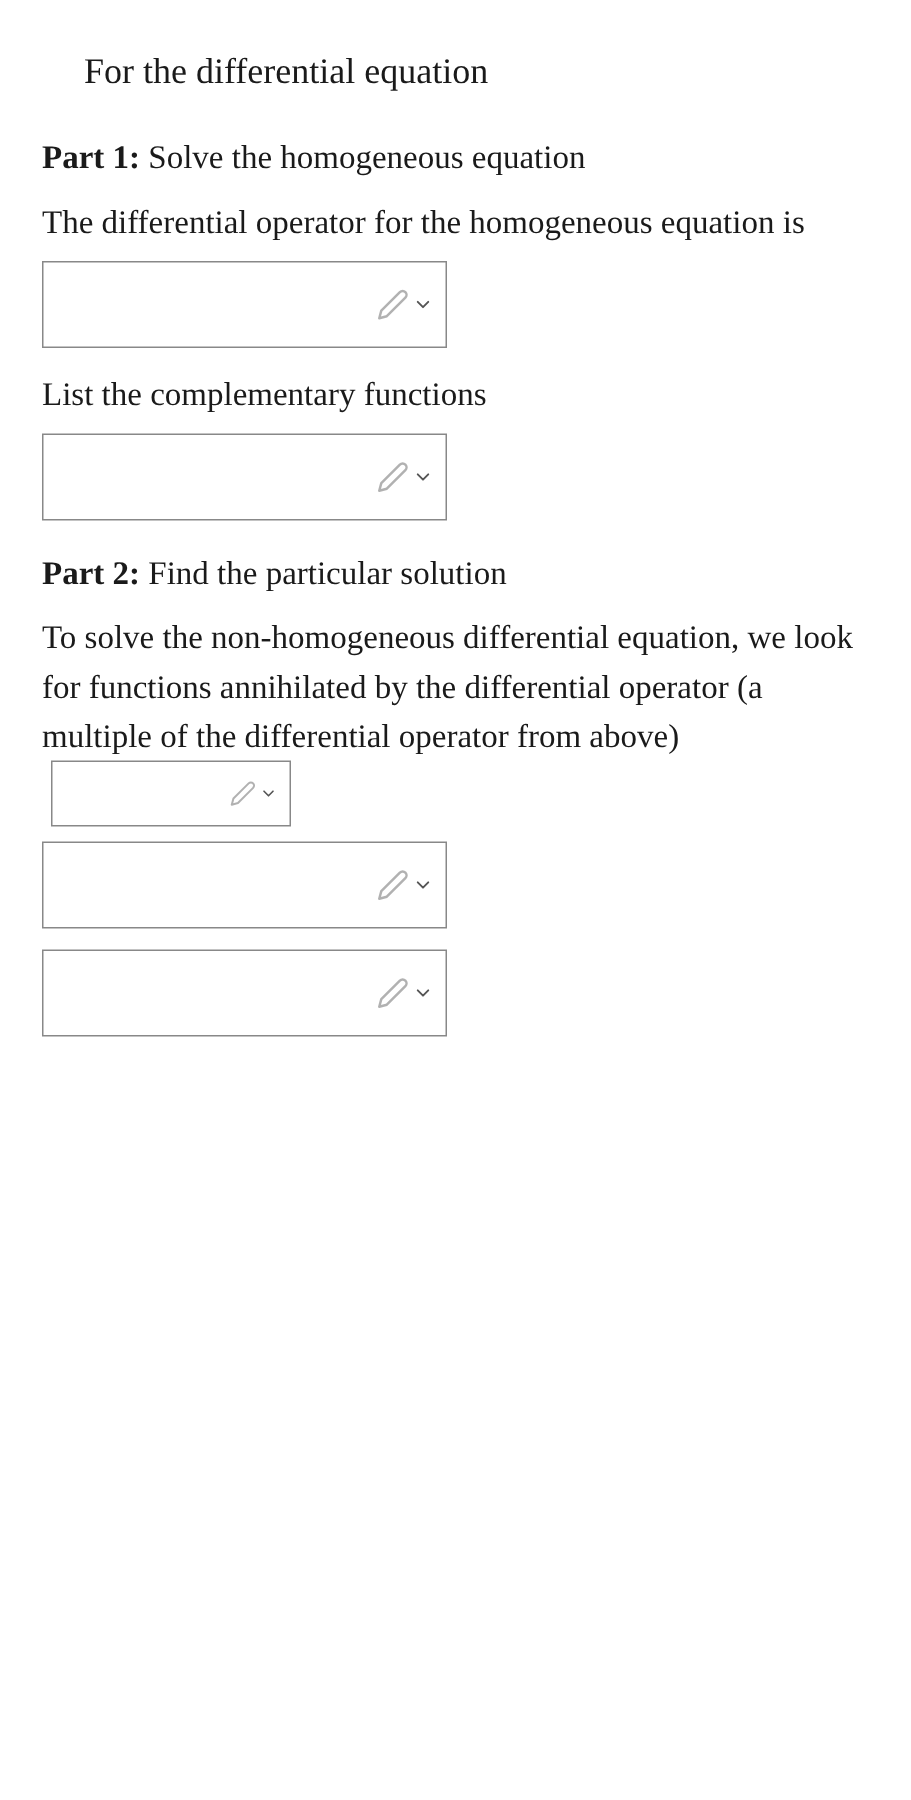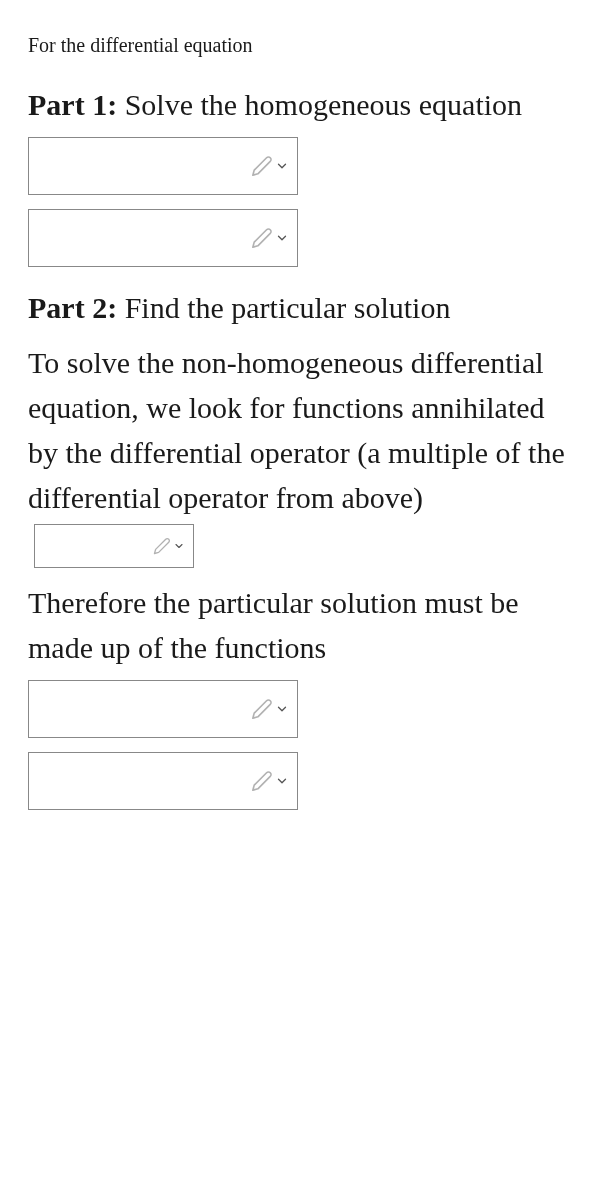--- a/index.html
+++ b/index.html
@@ -17,30 +17,31 @@
       min-height: 1200px;
       padding: 30px 28px 40px 28px;
       line-height: 1.45;
     }
 
     .intro-block {
       margin-bottom: 22px;
     }
 
     .intro-line {
-      font-size: 20px;
+      font-size: 24px;
       line-height: 1.5;
+      margin-left: 28px;
     }
 
     .part-block {
       margin-bottom: 18px;
     }
 
     .part-text {
-      font-size: 30px;
+      font-size: 22px;
       line-height: 1.5;
       margin-bottom: 10px;
     }
 
     .part-text .part-label {
       font-weight: bold;
     }
 
     .input-box-wrapper {
       margin: 10px 0 14px 0;
@@ -87,32 +88,34 @@
 <body>
 
 <div class="intro-block">
   <div class="intro-line">For the differential equation</div>
 </div>
 
 <div class="part-block">
   <div class="part-text">
     <span class="part-label">Part 1:</span><span> Solve the homogeneous equation</span>
   </div>
+  <div class="part-text">The differential operator for the homogeneous equation is</div>
 
   <div class="input-box-wrapper">
     <div class="input-box">
       <svg class="pencil-icon" viewBox="0 0 24 24" fill="none" stroke="#555" stroke-width="1.8" stroke-linecap="round" stroke-linejoin="round">
         <path d="M17 3a2.828 2.828 0 1 1 4 4L7.5 20.5 2 22l1.5-5.5L17 3z"></path>
       </svg>
       <svg width="14" height="14" viewBox="0 0 24 24" fill="none" stroke="#555" stroke-width="2.2" stroke-linecap="round" stroke-linejoin="round" style="margin-left:2px;">
         <polyline points="6 9 12 15 18 9"></polyline>
       </svg>
     </div>
   </div>
 
+  <div class="part-text">List the complementary functions</div>
 
   <div class="input-box-wrapper">
     <div class="input-box">
       <svg class="pencil-icon" viewBox="0 0 24 24" fill="none" stroke="#555" stroke-width="1.8" stroke-linecap="round" stroke-linejoin="round">
         <path d="M17 3a2.828 2.828 0 1 1 4 4L7.5 20.5 2 22l1.5-5.5L17 3z"></path>
       </svg>
       <svg width="14" height="14" viewBox="0 0 24 24" fill="none" stroke="#555" stroke-width="2.2" stroke-linecap="round" stroke-linejoin="round" style="margin-left:2px;">
         <polyline points="6 9 12 15 18 9"></polyline>
       </svg>
     </div>
@@ -131,21 +134,20 @@
         <svg class="pencil-icon" viewBox="0 0 24 24" fill="none" stroke="#555" stroke-width="1.8" stroke-linecap="round" stroke-linejoin="round" style="width:18px;height:18px;">
           <path d="M17 3a2.828 2.828 0 1 1 4 4L7.5 20.5 2 22l1.5-5.5L17 3z"></path>
         </svg>
         <svg width="12" height="12" viewBox="0 0 24 24" fill="none" stroke="#555" stroke-width="2.2" stroke-linecap="round" stroke-linejoin="round" style="margin-left:2px;">
           <polyline points="6 9 12 15 18 9"></polyline>
         </svg>
       </span>
     </span>
   </div>
 
-  <div class="part-text" style="margin-top:12px;">Therefore the particular solution must be made up of the functions</div>
 
   <div class="input-box-wrapper">
     <div class="input-box">
       <svg class="pencil-icon" viewBox="0 0 24 24" fill="none" stroke="#555" stroke-width="1.8" stroke-linecap="round" stroke-linejoin="round">
         <path d="M17 3a2.828 2.828 0 1 1 4 4L7.5 20.5 2 22l1.5-5.5L17 3z"></path>
       </svg>
       <svg width="14" height="14" viewBox="0 0 24 24" fill="none" stroke="#555" stroke-width="2.2" stroke-linecap="round" stroke-linejoin="round" style="margin-left:2px;">
         <polyline points="6 9 12 15 18 9"></polyline>
       </svg>
     </div>

